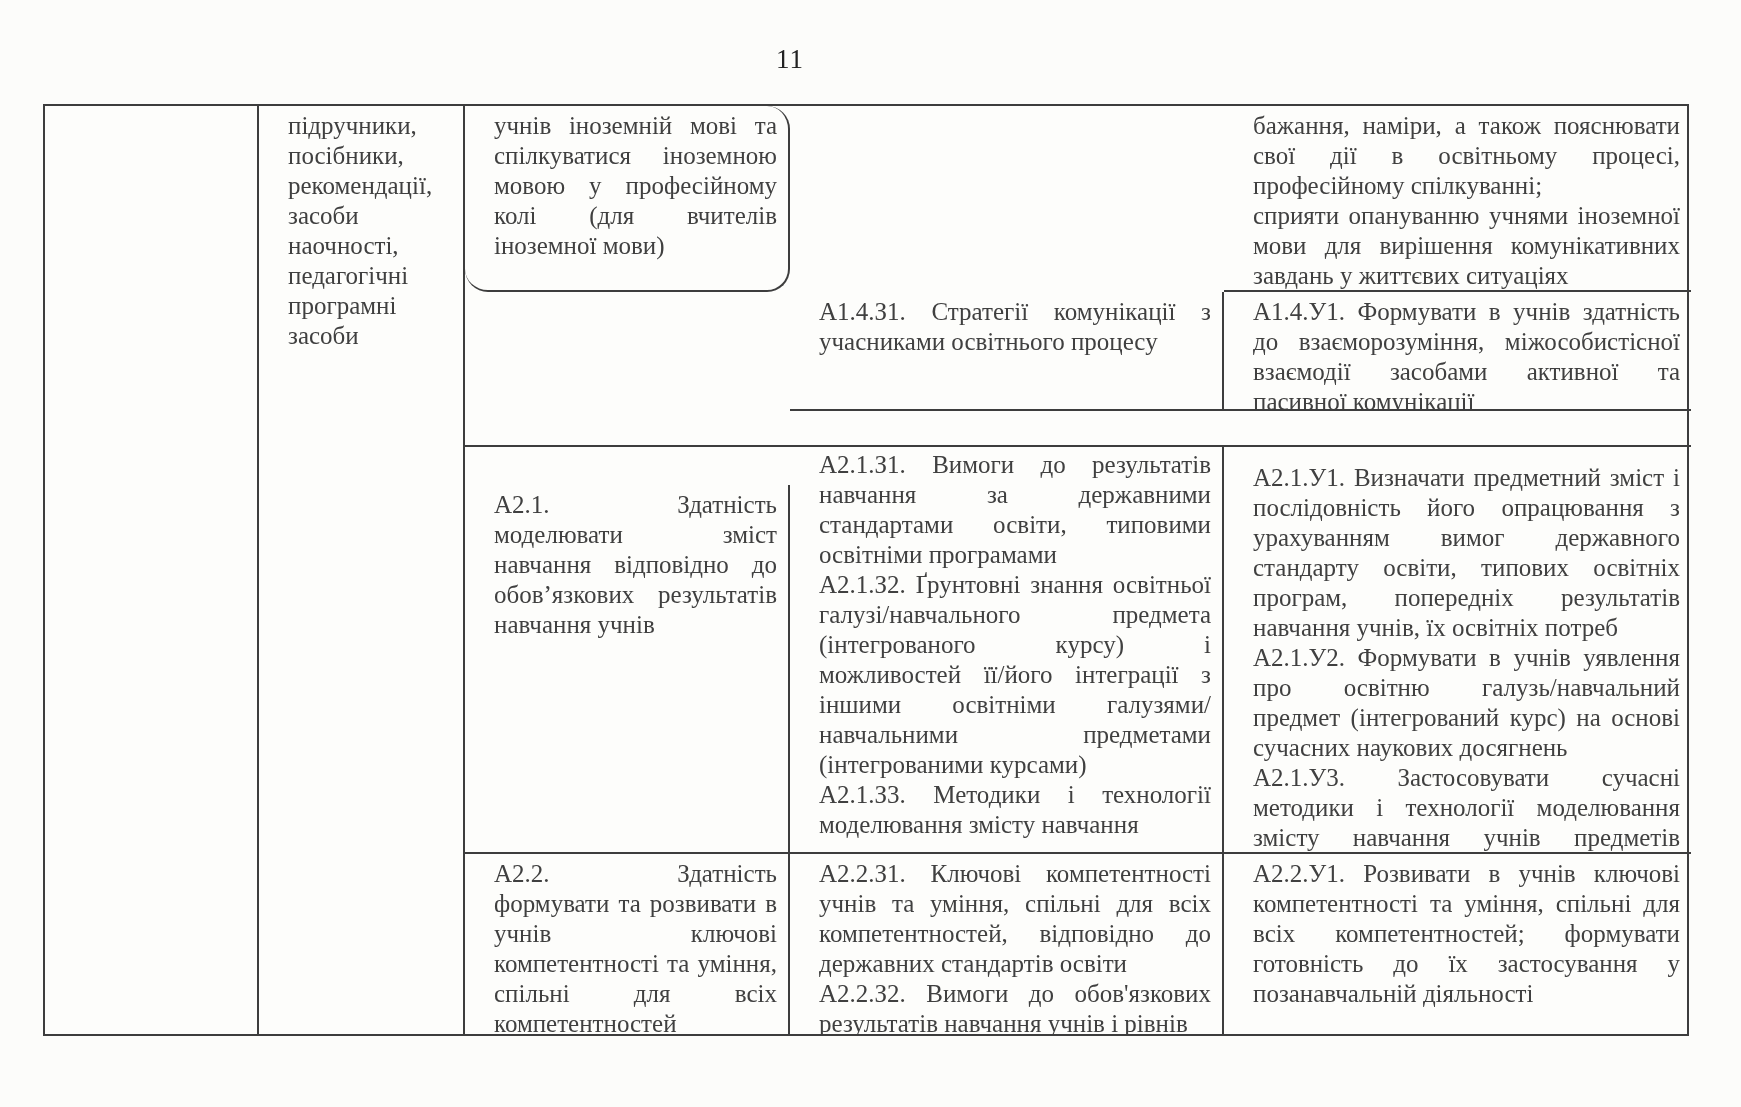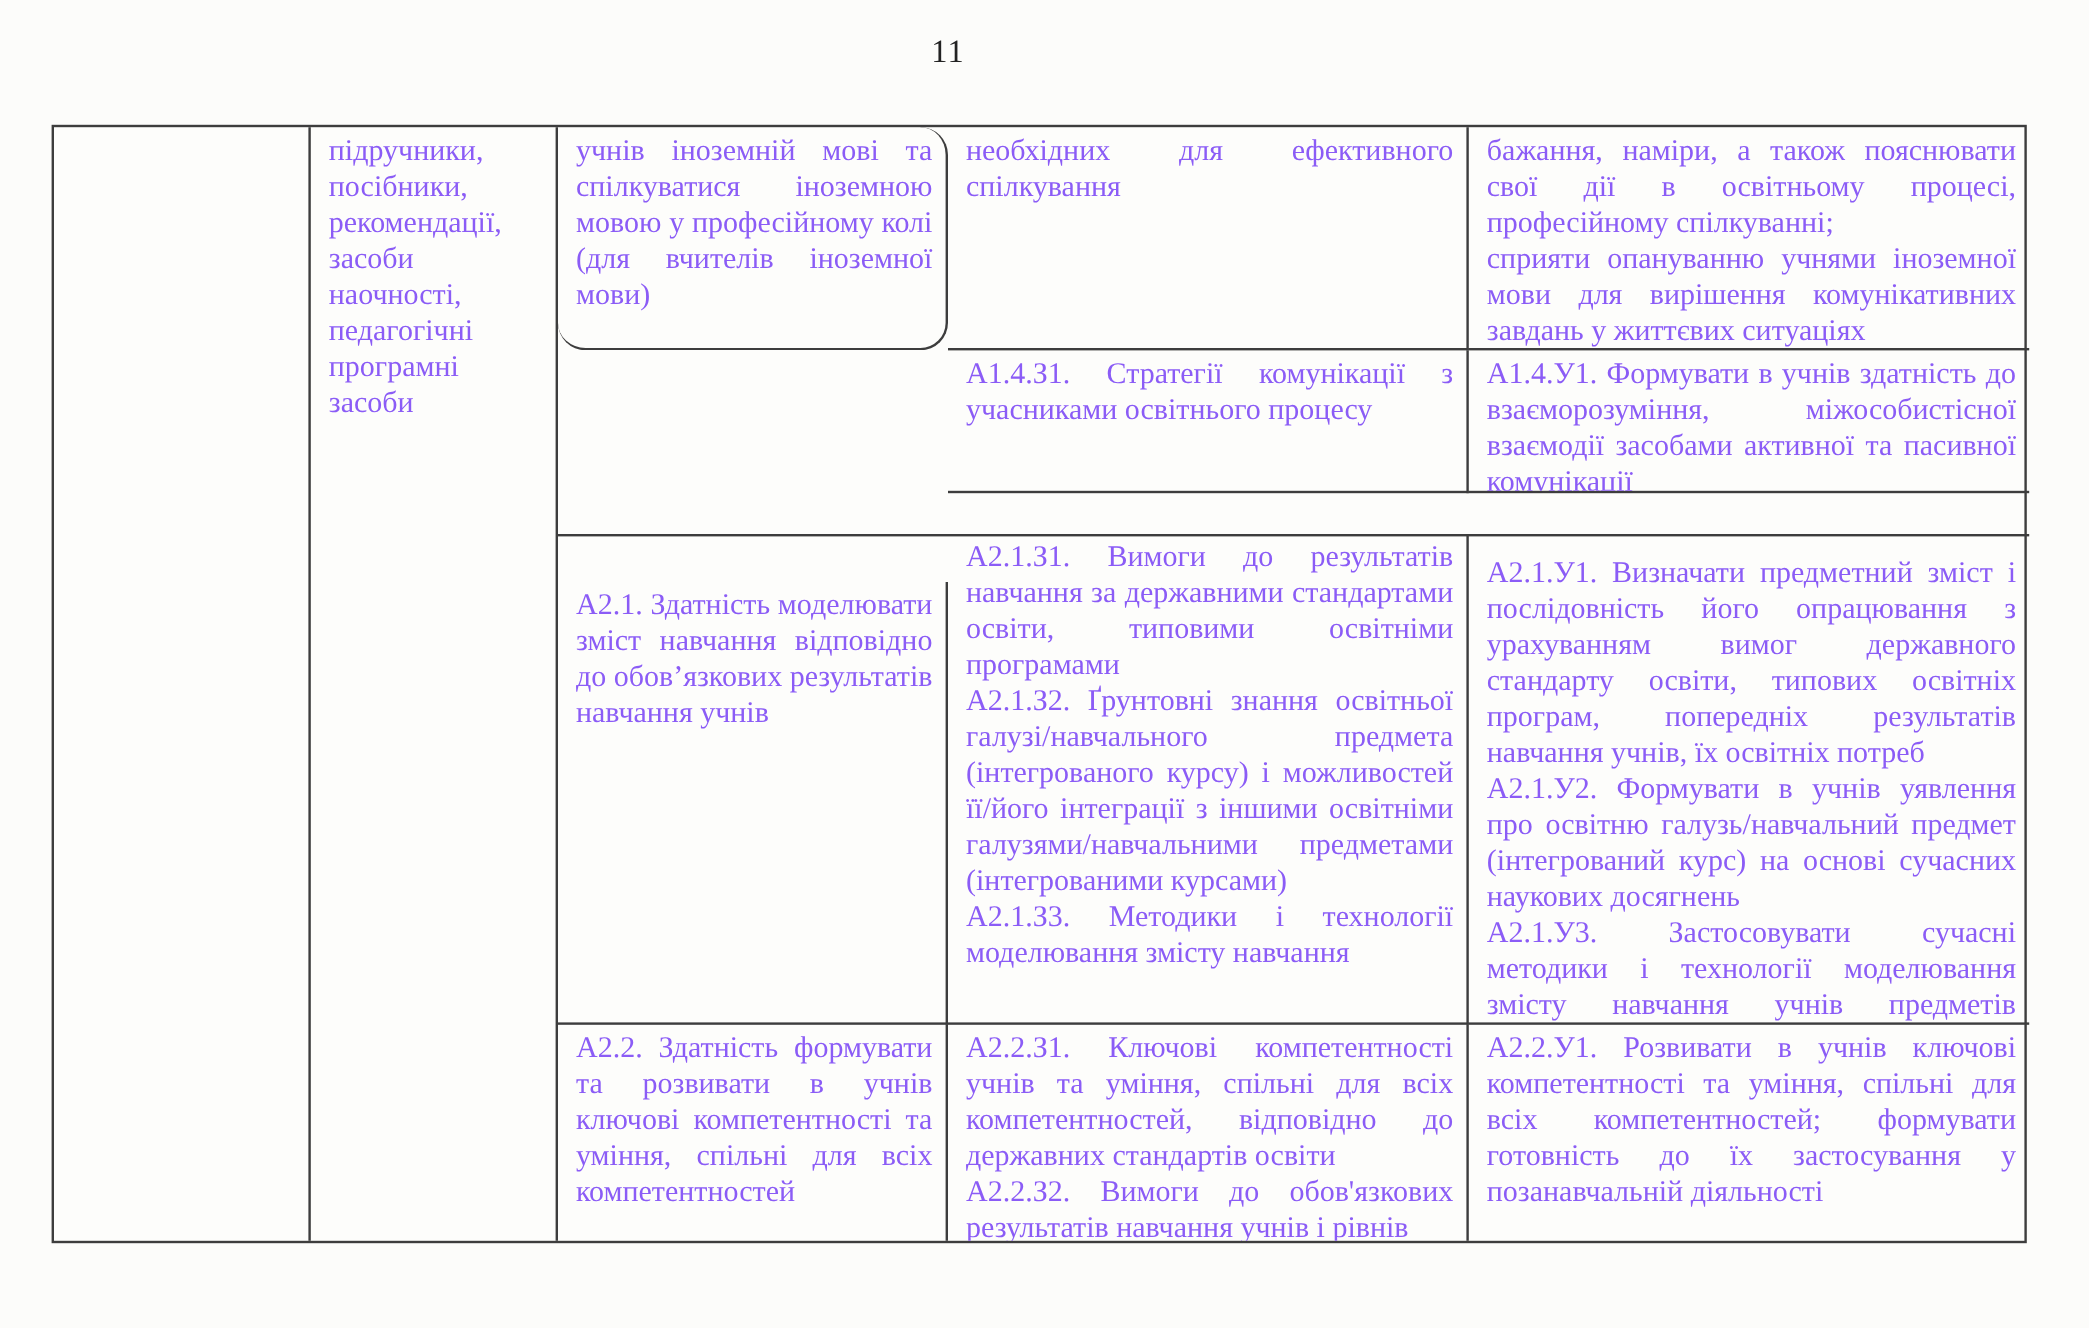--- a/index.html
+++ b/index.html
@@ -13,21 +13,21 @@
   .page {
     position: relative;
     width: 1741px;
     height: 1107px;
     background: #fcfcfa;
     font-family: "Liberation Serif", "DejaVu Serif", serif;
     color: #1a1a1a;
   }
   .page-number {
     position: absolute;
-    top: 28px;
+    top: 44px;
     left: 760px;
     width: 60px;
     text-align: center;
     font-size: 27px;
     letter-spacing: 1px;
     color: #222;
   }
   .doc-table {
     position: absolute;
     left: 43px;
@@ -37,28 +37,28 @@
     grid-template-columns: 214px 206px 325px 434px 467px;
     grid-template-rows: 186px 119px 34px 409px 180px;
     border: 2px solid #3d3d3d;
     box-sizing: border-box;
     background: #fdfdfb;
   }
   .cell {
     box-sizing: border-box;
     border-right: 2px solid #3d3d3d;
     border-bottom: 2px solid #3d3d3d;
-    padding: 5px 11px 4px 15px;
+    padding: 5px 11px 4px 29px;
     font-size: 25px;
     line-height: 30px;
     text-align: justify;
     text-align-last: left;
     white-space: pre-line;
     overflow: hidden;
-    color: #8b5cf6;
+    color: #404040;
   }
   .cell.no-r { border-right: none; }
   .cell.no-b { border-bottom: none; }
   .c-empty   { grid-column: 1; grid-row: 1 / 6; }
   .c-materials { grid-column: 2; grid-row: 1 / 6; text-align: left; }
   .r1c3 { grid-column: 3; grid-row: 1; border-radius: 23px; }
   .r1c4 { grid-column: 4; grid-row: 1; }
   .r1c5 { grid-column: 5; grid-row: 1; }
   .r2c3 { grid-column: 3; grid-row: 2; }
   .r2c4 { grid-column: 4; grid-row: 2; }
@@ -87,21 +87,20 @@
 
   <div class="page-number">11</div>
 
   <div class="doc-table">
 
     <div class="cell c-empty no-b"></div>
 
     <div class="cell c-materials no-b">підручники, посібники, рекомендації, засоби наочності, педагогічні програмні засоби</div>
 
     <div class="cell r1c3">учнів іноземній мові та спілкуватися іноземною мовою у професійному колі (для вчителів іноземної мови)</div>
-    <div class="cell r1c4">необхідних для ефективного спілкування</div>
     <div class="cell r1c5 no-r">бажання, наміри, а також пояснювати свої дії в освітньому процесі, професійному спілкуванні;
 сприяти опануванню учнями іноземної мови для вирішення комунікативних завдань у життєвих ситуаціях</div>
 
     <div class="cell r2c4">А1.4.З1. Стратегії комунікації з учасниками освітнього процесу</div>
     <div class="cell r2c5 no-r">А1.4.У1. Формувати в учнів здатність до взаєморозуміння, міжособистісної взаємодії засобами активної та пасивної комунікації</div>
 
     <div class="cell sec-header no-r">А2. Предметно-методична компетентність</div>
 
     <div class="cell r4c3">А2.1. Здатність моделювати зміст навчання відповідно до обов’язкових результатів навчання учнів</div>
     <div class="cell r4c4">А2.1.З1. Вимоги до результатів навчання за державними стандартами освіти, типовими освітніми програмами

